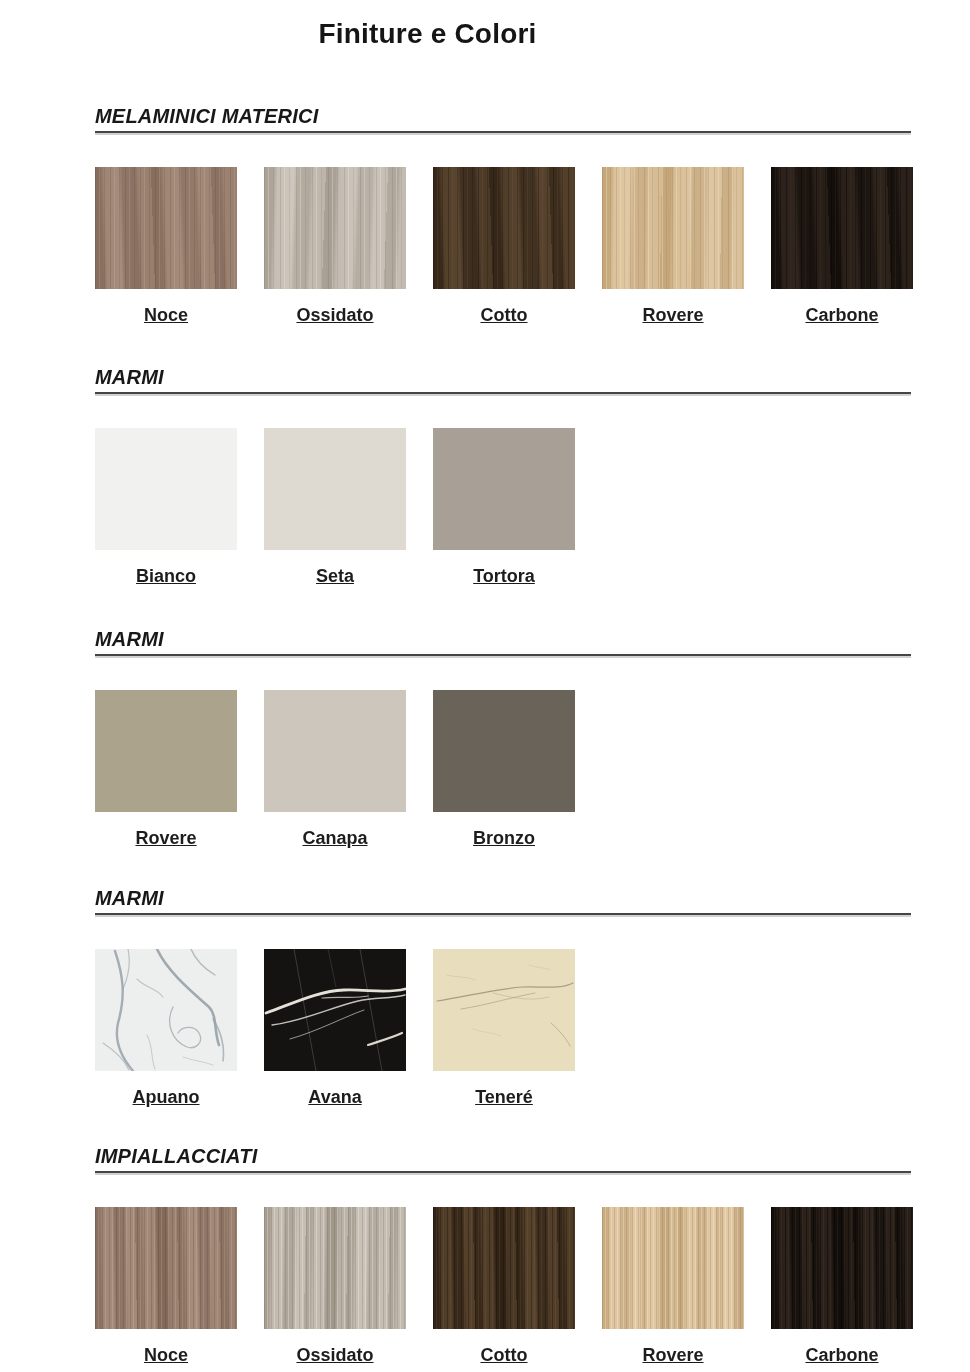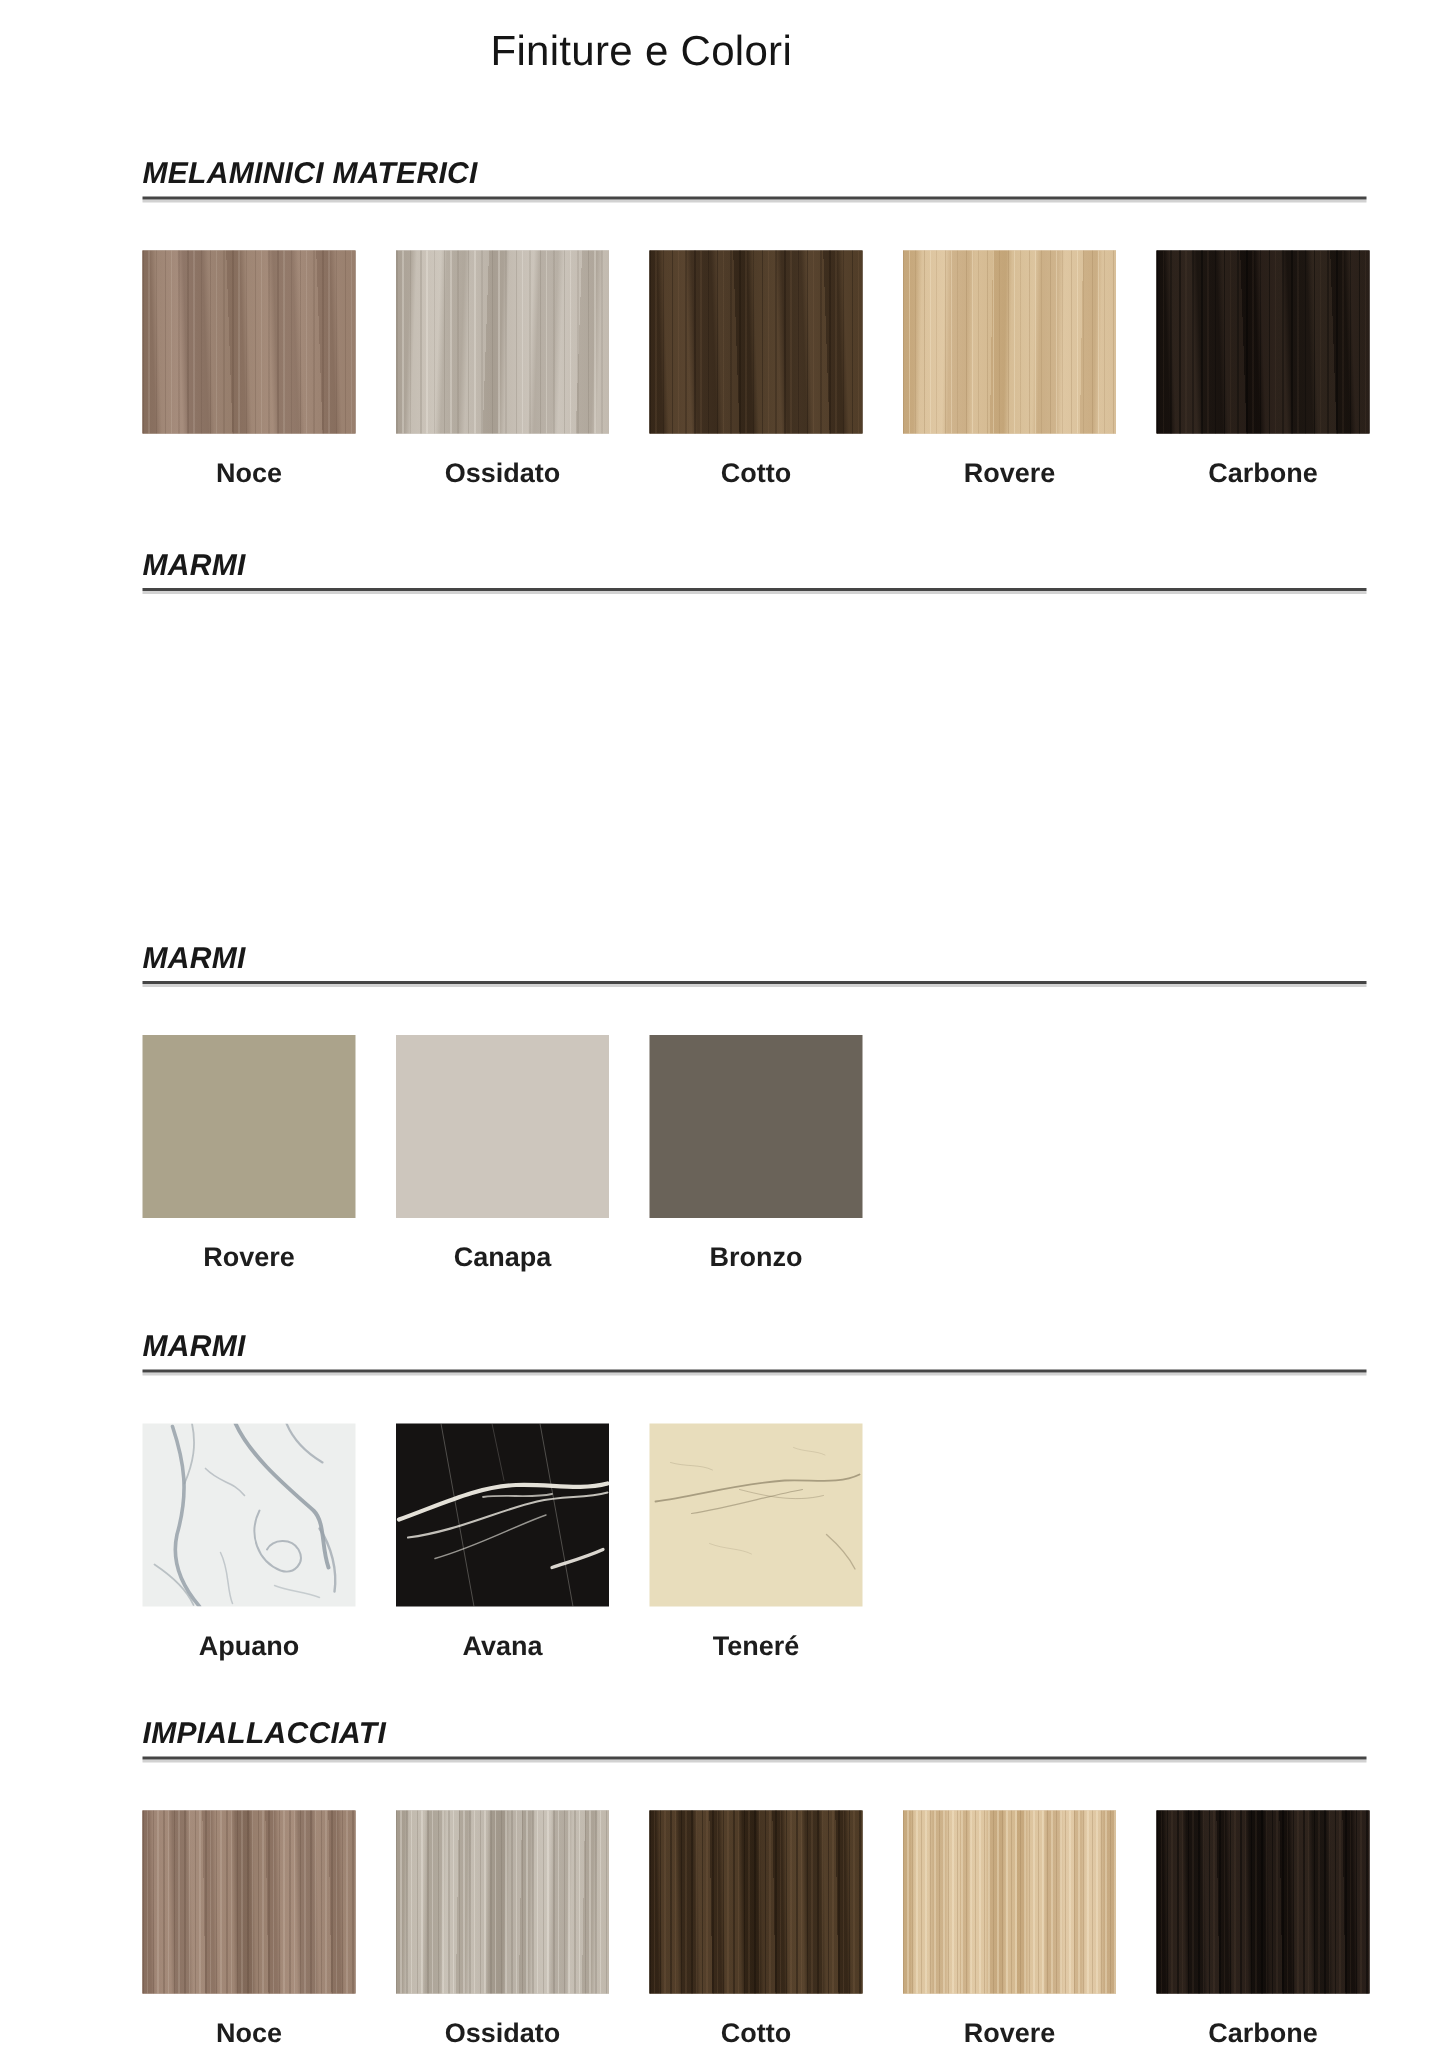--- a/index.html
+++ b/index.html
@@ -1,28 +1,28 @@
 <!DOCTYPE html>
 <html><head>
 <meta charset="utf-8">
 <style>
   html,body{margin:0;padding:0;background:#ffffff;}
   body{width:970px;height:1372px;overflow:hidden;position:relative;
        font-family:"Liberation Sans","DejaVu Sans",sans-serif;color:#1b1b1b;}
   .page{position:absolute;inset:0;background:#ffffff;}
 
   h1.title{position:absolute;top:18px;left:0;width:855px;margin:0;
-           text-align:center;font-size:28px;font-weight:400;color:#151515;letter-spacing:.2px;}
+           text-align:center;font-size:28px;font-weight:700;color:#151515;letter-spacing:.2px;}
 
   .section{position:absolute;left:77px;width:816px;padding-left:18px;}
   .sec-h{margin:0;font-size:20px;font-weight:700;font-style:italic;
          color:#181818;letter-spacing:.2px;line-height:24px;}
   .rule{margin-top:3px;height:2px;background:#454545;box-shadow:0 2px 0 #d2d2d2;}
 
-  .row{display:flex;gap:27px;margin-top:34px;}
+  .row{display:flex;gap:27px;margin-top:34px;text-decoration:underline;}
   figure.cell{margin:0;width:142px;display:flex;flex-direction:column;align-items:center;}
   .chip{width:142px;height:122px;position:relative;overflow:hidden;background:#ccc;}
   .chip svg{position:absolute;inset:0;width:100%;height:100%;display:block;}
   .lbl{margin-top:16px;font-size:18px;font-weight:700;color:#1d1d1d;text-align:center;line-height:20px;}
 
   
   .tex-noce{background-image:
     repeating-linear-gradient(90deg, rgba(70,48,36,.16) 0 1px, rgba(0,0,0,0) 1px 4px, rgba(255,244,232,.12) 4px 5px, rgba(0,0,0,0) 5px 9px, rgba(70,48,36,.12) 9px 10px, rgba(0,0,0,0) 10px 15px),
     repeating-linear-gradient(88deg, rgba(122,96,80,.40) 0 9px, rgba(173,147,128,.38) 13px 27px, rgba(108,84,69,.34) 31px 44px, rgba(166,141,122,.30) 48px 60px),
     linear-gradient(90deg,#8d7564 0%,#a2897b 18%,#8f7766 42%,#a78e7e 68%,#937a6a 88%,#8c7362 100%);}
@@ -95,20 +95,34 @@
       <figure class="cell">
         <div class="chip tex-carbone" style="background-color: rgb(37, 28, 23);"></div>
         <figcaption class="lbl">Carbone</figcaption>
       </figure>
     </div>
   </div>
 
   <div class="section" style="top:365px;">
     <h2 class="sec-h">MARMI</h2>
     <div class="rule"></div>
+    <div class="row">
+      <figure class="cell">
+        <div class="chip" style="background-color: rgb(241, 241, 240);"></div>
+        <figcaption class="lbl">Bianco</figcaption>
+      </figure>
+      <figure class="cell">
+        <div class="chip" style="background-color: rgb(222, 217, 209);"></div>
+        <figcaption class="lbl">Seta</figcaption>
+      </figure>
+      <figure class="cell">
+        <div class="chip" style="background-color: rgb(168, 160, 151);"></div>
+        <figcaption class="lbl">Tortora</figcaption>
+      </figure>
+    </div>
   </div>
 
   <div class="section" style="top:627px;">
     <h2 class="sec-h">MARMI</h2>
     <div class="rule"></div>
     <div class="row">
       <figure class="cell">
         <div class="chip" style="background-color: rgb(171, 163, 139);"></div>
         <figcaption class="lbl">Rovere</figcaption>
       </figure>

